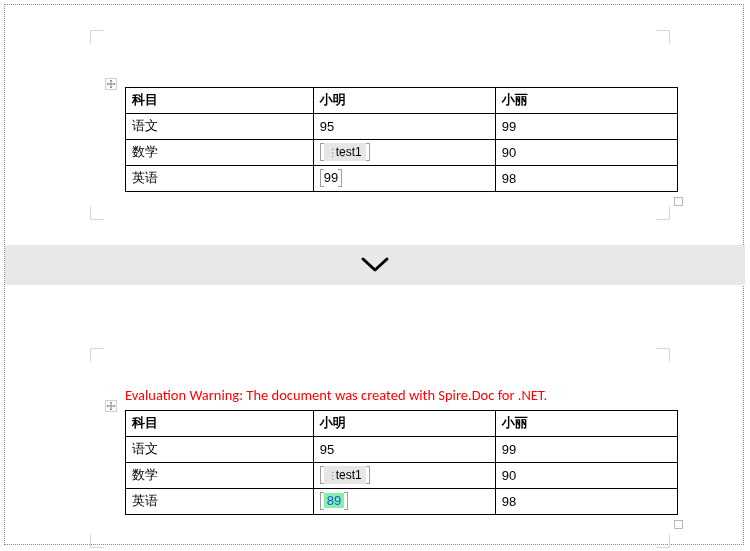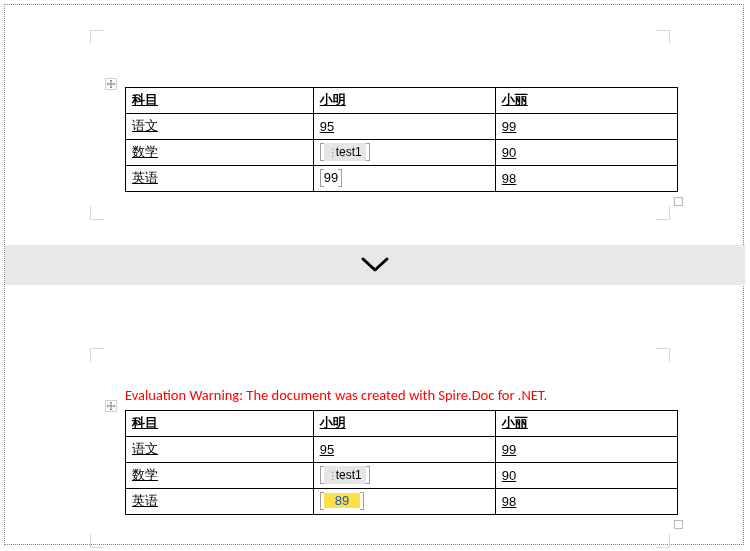--- a/index.html
+++ b/index.html
@@ -72,21 +72,20 @@
     color: #000;
   }
   table.score td, table.score th {
     border: 1px solid #000;
     padding: 2px 6px 3px 6px;
     text-align: left;
     vertical-align: middle;
     height: 20px;
     font-weight: normal;
     position: relative;
-    text-decoration: underline;
   }
   table.score th { font-weight: bold; }
   .col-a { width: 34%; }
   .col-b { width: 33%; }
   .col-c { width: 33%; }
   .bookmark-field {
     display: inline-flex;
     align-items: center;
     vertical-align: middle;
     margin-top: -1px;
@@ -120,22 +119,22 @@
     width: 8px; height: 18px;
     color: #8a8a8a;
     font-size: 10px;
     line-height: 9px;
     letter-spacing: 0;
     text-align: center;
     user-select: none;
   }
   .blue-input {
     color: #1558c9;
-    background: #fde047;
-    padding: 0 11px;
+    background: #86efac;
+    padding: 0 3px;
     display: inline-block;
   }
   .resize-handle {
     position: absolute;
     width: 9px; height: 9px;
     border: 1px solid #b8b8b8;
     box-sizing: border-box;
     background: #fff;
   }
   .divider-band {

